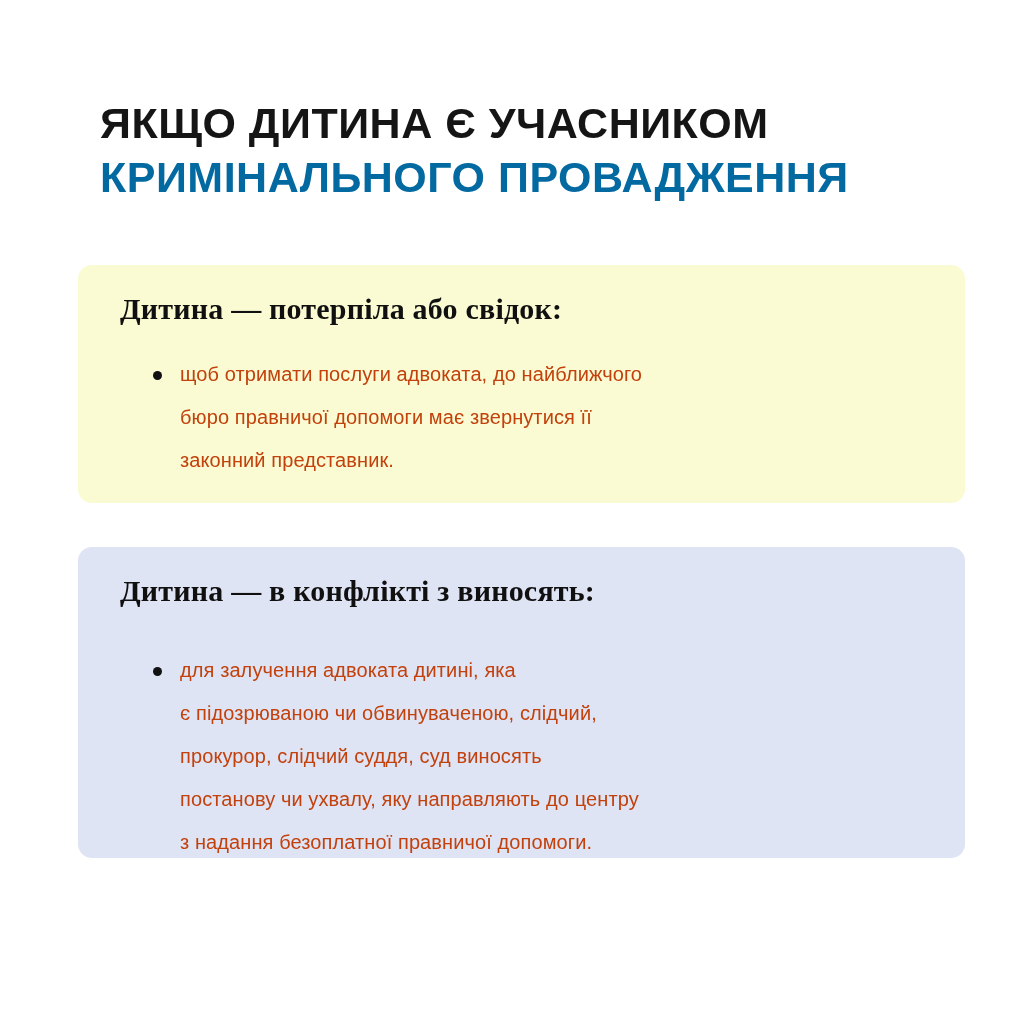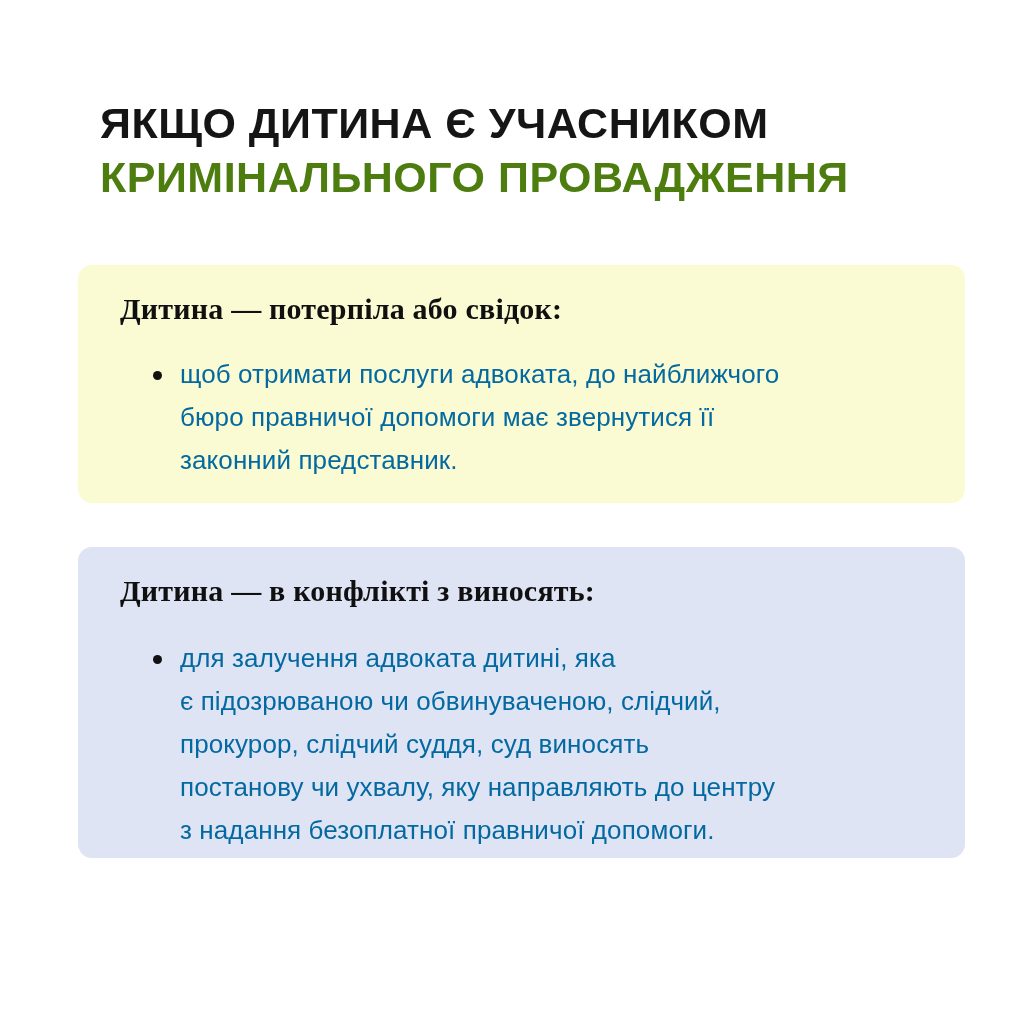--- a/index.html
+++ b/index.html
@@ -30,21 +30,21 @@
   }
   .title-line {
     font-family: "Liberation Sans Narrow", "Liberation Sans", sans-serif;
     font-weight: bold;
     font-size: 43px;
     line-height: 54px;
     letter-spacing: 0.5px;
     white-space: nowrap;
   }
   .title-line-1 { color: #151515; }
-  .title-line-2 { color: #4d7c0f; }
+  .title-line-2 { color: #0369a1; }
 
   
   .card {
     position: absolute;
     left: 78px;
     width: 887px;
     box-sizing: border-box;
     border-radius: 14px;
     padding: 26px 22px 22px 22px;
   }
@@ -71,41 +71,41 @@
   }
 
   .bullet-list {
     list-style: none;
     margin: 0;
     padding: 0;
   }
   .bullet-item {
     position: relative;
     padding-left: 80px;
-    font-size: 26px;
+    font-size: 20px;
     line-height: 43px;
-    color: #0369a1;
+    color: #c2410c;
     letter-spacing: 0.1px;
   }
   .bullet-item .bullet-dot {
     position: absolute;
     left: 53px;
     top: 18px;
     width: 9px;
     height: 9px;
     border-radius: 50%;
     background: #111111;
   }
   .bullet-text {
     display: block;
     white-space: pre-line;
   }
 
   .card-yellow .bullet-list { margin-top: 26px; }
-  .card-blue .bullet-list { margin-top: 28px; }
+  .card-blue .bullet-list { margin-top: 40px; }
 </style>
 </head>
 <body>
 
 <div class="infographic">
 
   <div class="title-block">
     <div class="title-line title-line-1">ЯКЩО ДИТИНА Є УЧАСНИКОМ</div>
     <div class="title-line title-line-2">КРИМІНАЛЬНОГО ПРОВАДЖЕННЯ</div>
   </div>

